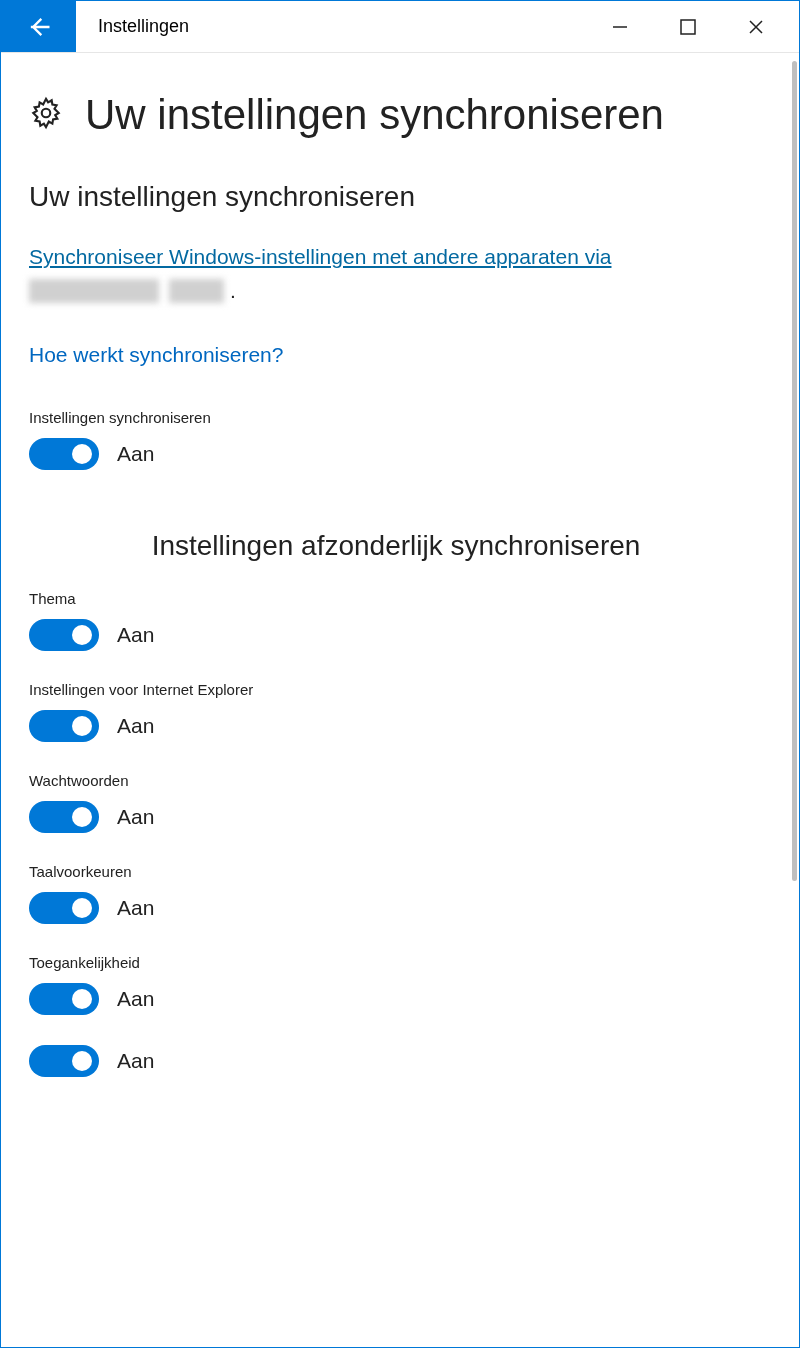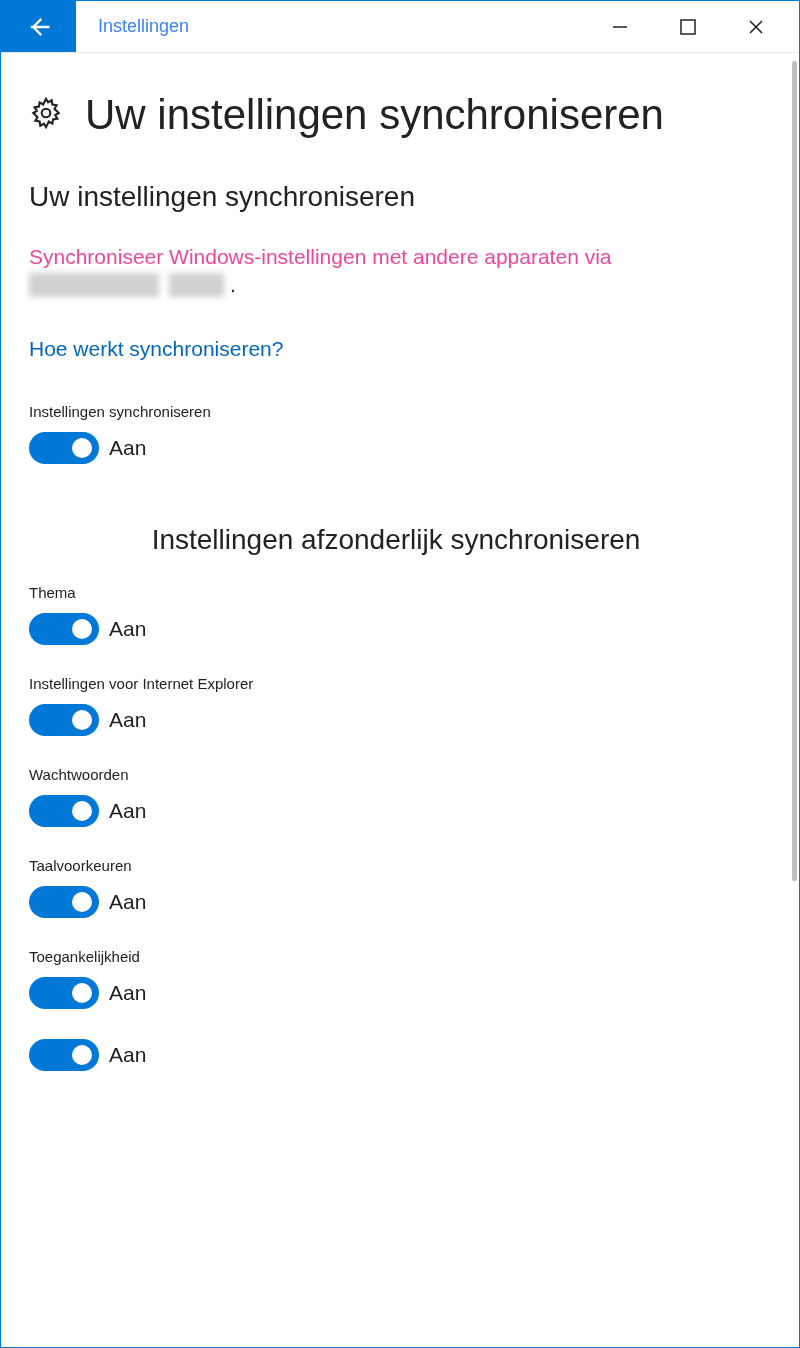--- a/index.html
+++ b/index.html
@@ -25,21 +25,21 @@
     justify-content: center;
     cursor: pointer;
   }
   .back-btn svg { fill: none; stroke: #fff; stroke-width: 2; }
   .title-label {
     flex: 1;
     display: flex;
     align-items: center;
     padding-left: 22px;
     font-size: 18px;
-    color: #3b82f6;
+    color: #000000;
   }
   .win-controls {
     display: flex;
     align-items: center;
     gap: 38px;
     padding-right: 28px;
   }
   .win-btn {
     width: 30px;
     height: 30px;
@@ -73,22 +73,24 @@
   .section-heading {
     font-size: 28px;
     font-weight: 400;
     color: #222;
     margin-bottom: 28px;
   }
   .section-heading.spaced { margin-top: 60px; text-align: center; }
 
   .description {
     font-size: 21px;
-    color: #ec4899;
+    color: #0369a1;
     line-height: 1.5;
+    margin-bottom: 6px;
+    text-decoration: underline;
   }
   .redacted-line {
     display: flex;
     align-items: center;
     gap: 10px;
     margin-bottom: 40px;
   }
   .redacted {
     display: inline-block;
     height: 24px;
@@ -109,21 +111,21 @@
 
   .toggle-group { margin-bottom: 30px; }
   .toggle-label {
     font-size: 15px;
     color: #222;
     margin-bottom: 12px;
   }
   .toggle-row {
     display: flex;
     align-items: center;
-    gap: 10px;
+    gap: 18px;
   }
   .toggle {
     width: 70px;
     height: 32px;
     background: #0078d7;
     border-radius: 16px;
     position: relative;
     cursor: pointer;
   }
   .toggle .knob {

